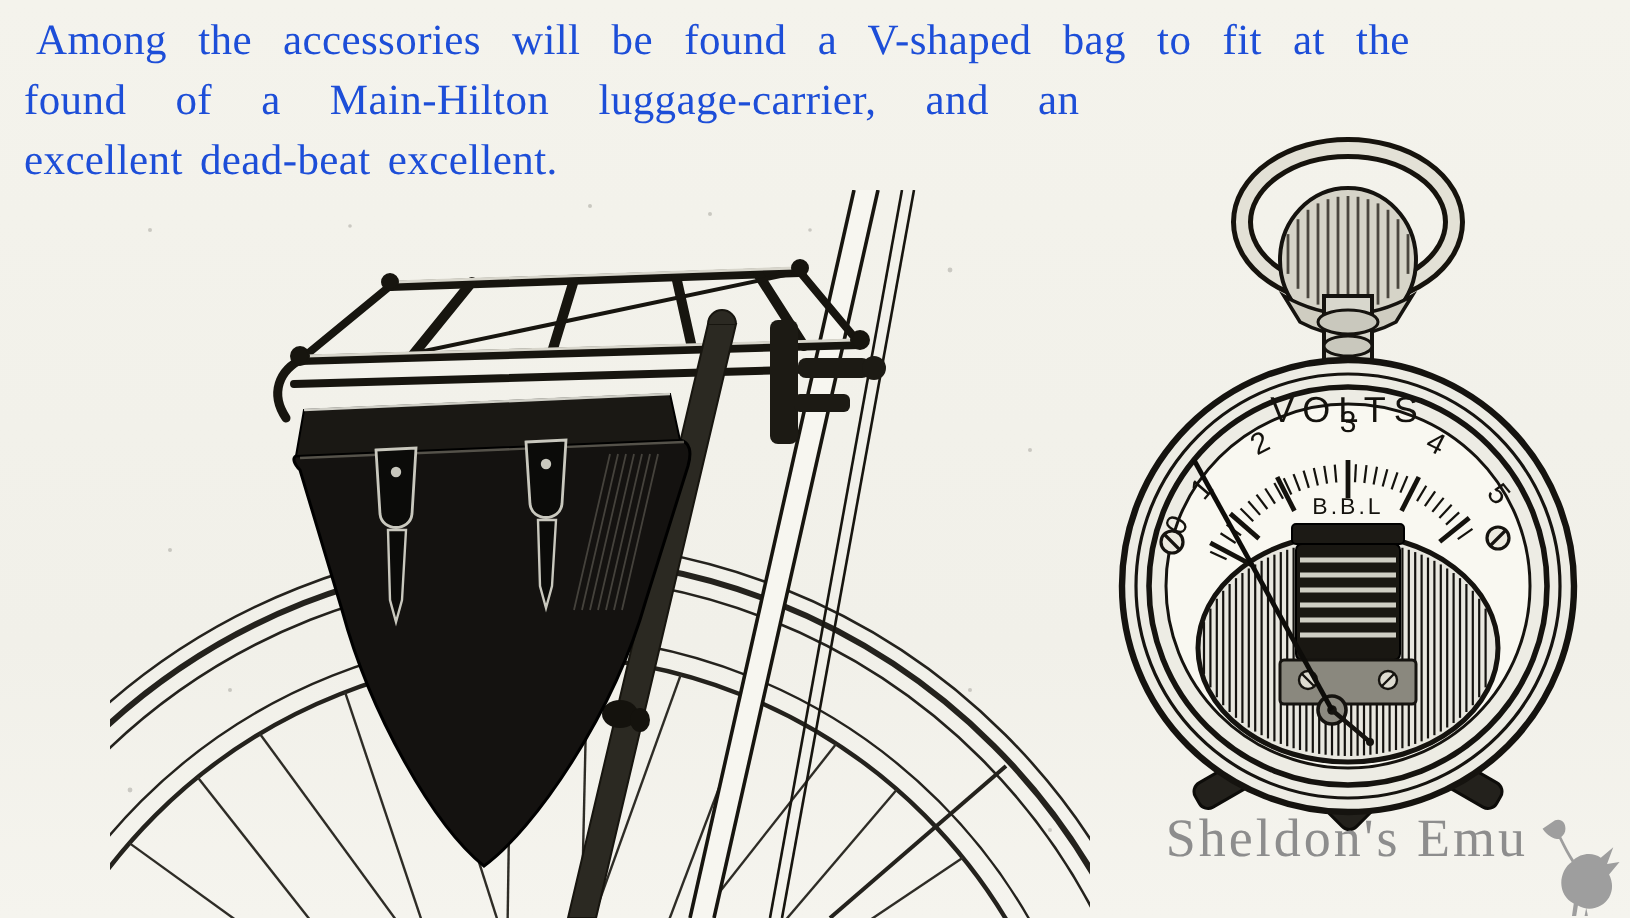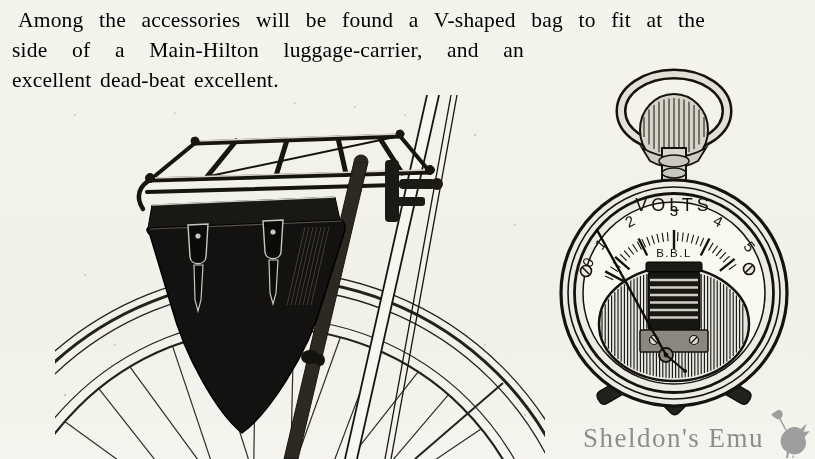--- a/index.html
+++ b/index.html
@@ -2,45 +2,45 @@
 <html><head>
 <meta charset="utf-8">
 <style>
   html,body{margin:0;padding:0;}
   body{
     width:815px;height:459px;overflow:hidden;position:relative;
     background:linear-gradient(180deg,#f4f3ec 0%,#f1f0e9 70%,#f5f4ee 100%);
     font-family:"Liberation Serif", serif;
   }
   .paragraph{
-    position:absolute;left:12px;top:5px;color:#000000;
+    position:absolute;left:12px;top:5px;color:#1d4ed8;
     font-size:21.5px;line-height:30px;letter-spacing:.2px;
   }
   .pline{white-space:nowrap;}
   .pline.l1{word-spacing:10px;padding-left:6px;}
   .pline.l2{word-spacing:19px;}
   .pline.l3{word-spacing:3px;}
   .fig{position:absolute;}
   #fig-bag{left:55px;top:95px;}
   #fig-voltmeter{left:548px;top:62px;}
   .watermark{
     position:absolute;right:4px;bottom:1px;
-    display:flex;align-items:flex-end;gap:5px;
+    display:flex;align-items:flex-start;gap:5px;
   }
   .watermark .wtext{
     font-family:"Liberation Serif",serif;font-size:27px;color:#8d8d8d;
     letter-spacing:1.5px;line-height:1;padding-bottom:6px;
   }
 </style>
 </head>
 <body>
 
 <div class="paragraph">
   <div class="pline l1">Among the accessories will be found a V-shaped bag to fit at the</div>
-  <div class="pline l2">side of a Main-Hilton luggage-carrier, and an</div>
+  <div class="pline l2">found of a Main-Hilton luggage-carrier, and an</div>
   <div class="pline l3">excellent dead-beat excellent.</div>
 </div>
 
 <svg id="fig-bag" class="fig" width="490" height="364" viewBox="0 0 490 364">
 
   <g id="wheel" stroke="#24221d" fill="none">
     <circle cx="215" cy="505" r="272" stroke-width="2.2"></circle>
     <circle cx="215" cy="505" r="282" stroke-width="1.2"></circle>
     <circle cx="215" cy="505" r="312" stroke-width="1.3"></circle>
     <circle cx="215" cy="505" r="321" stroke-width="3"></circle>

